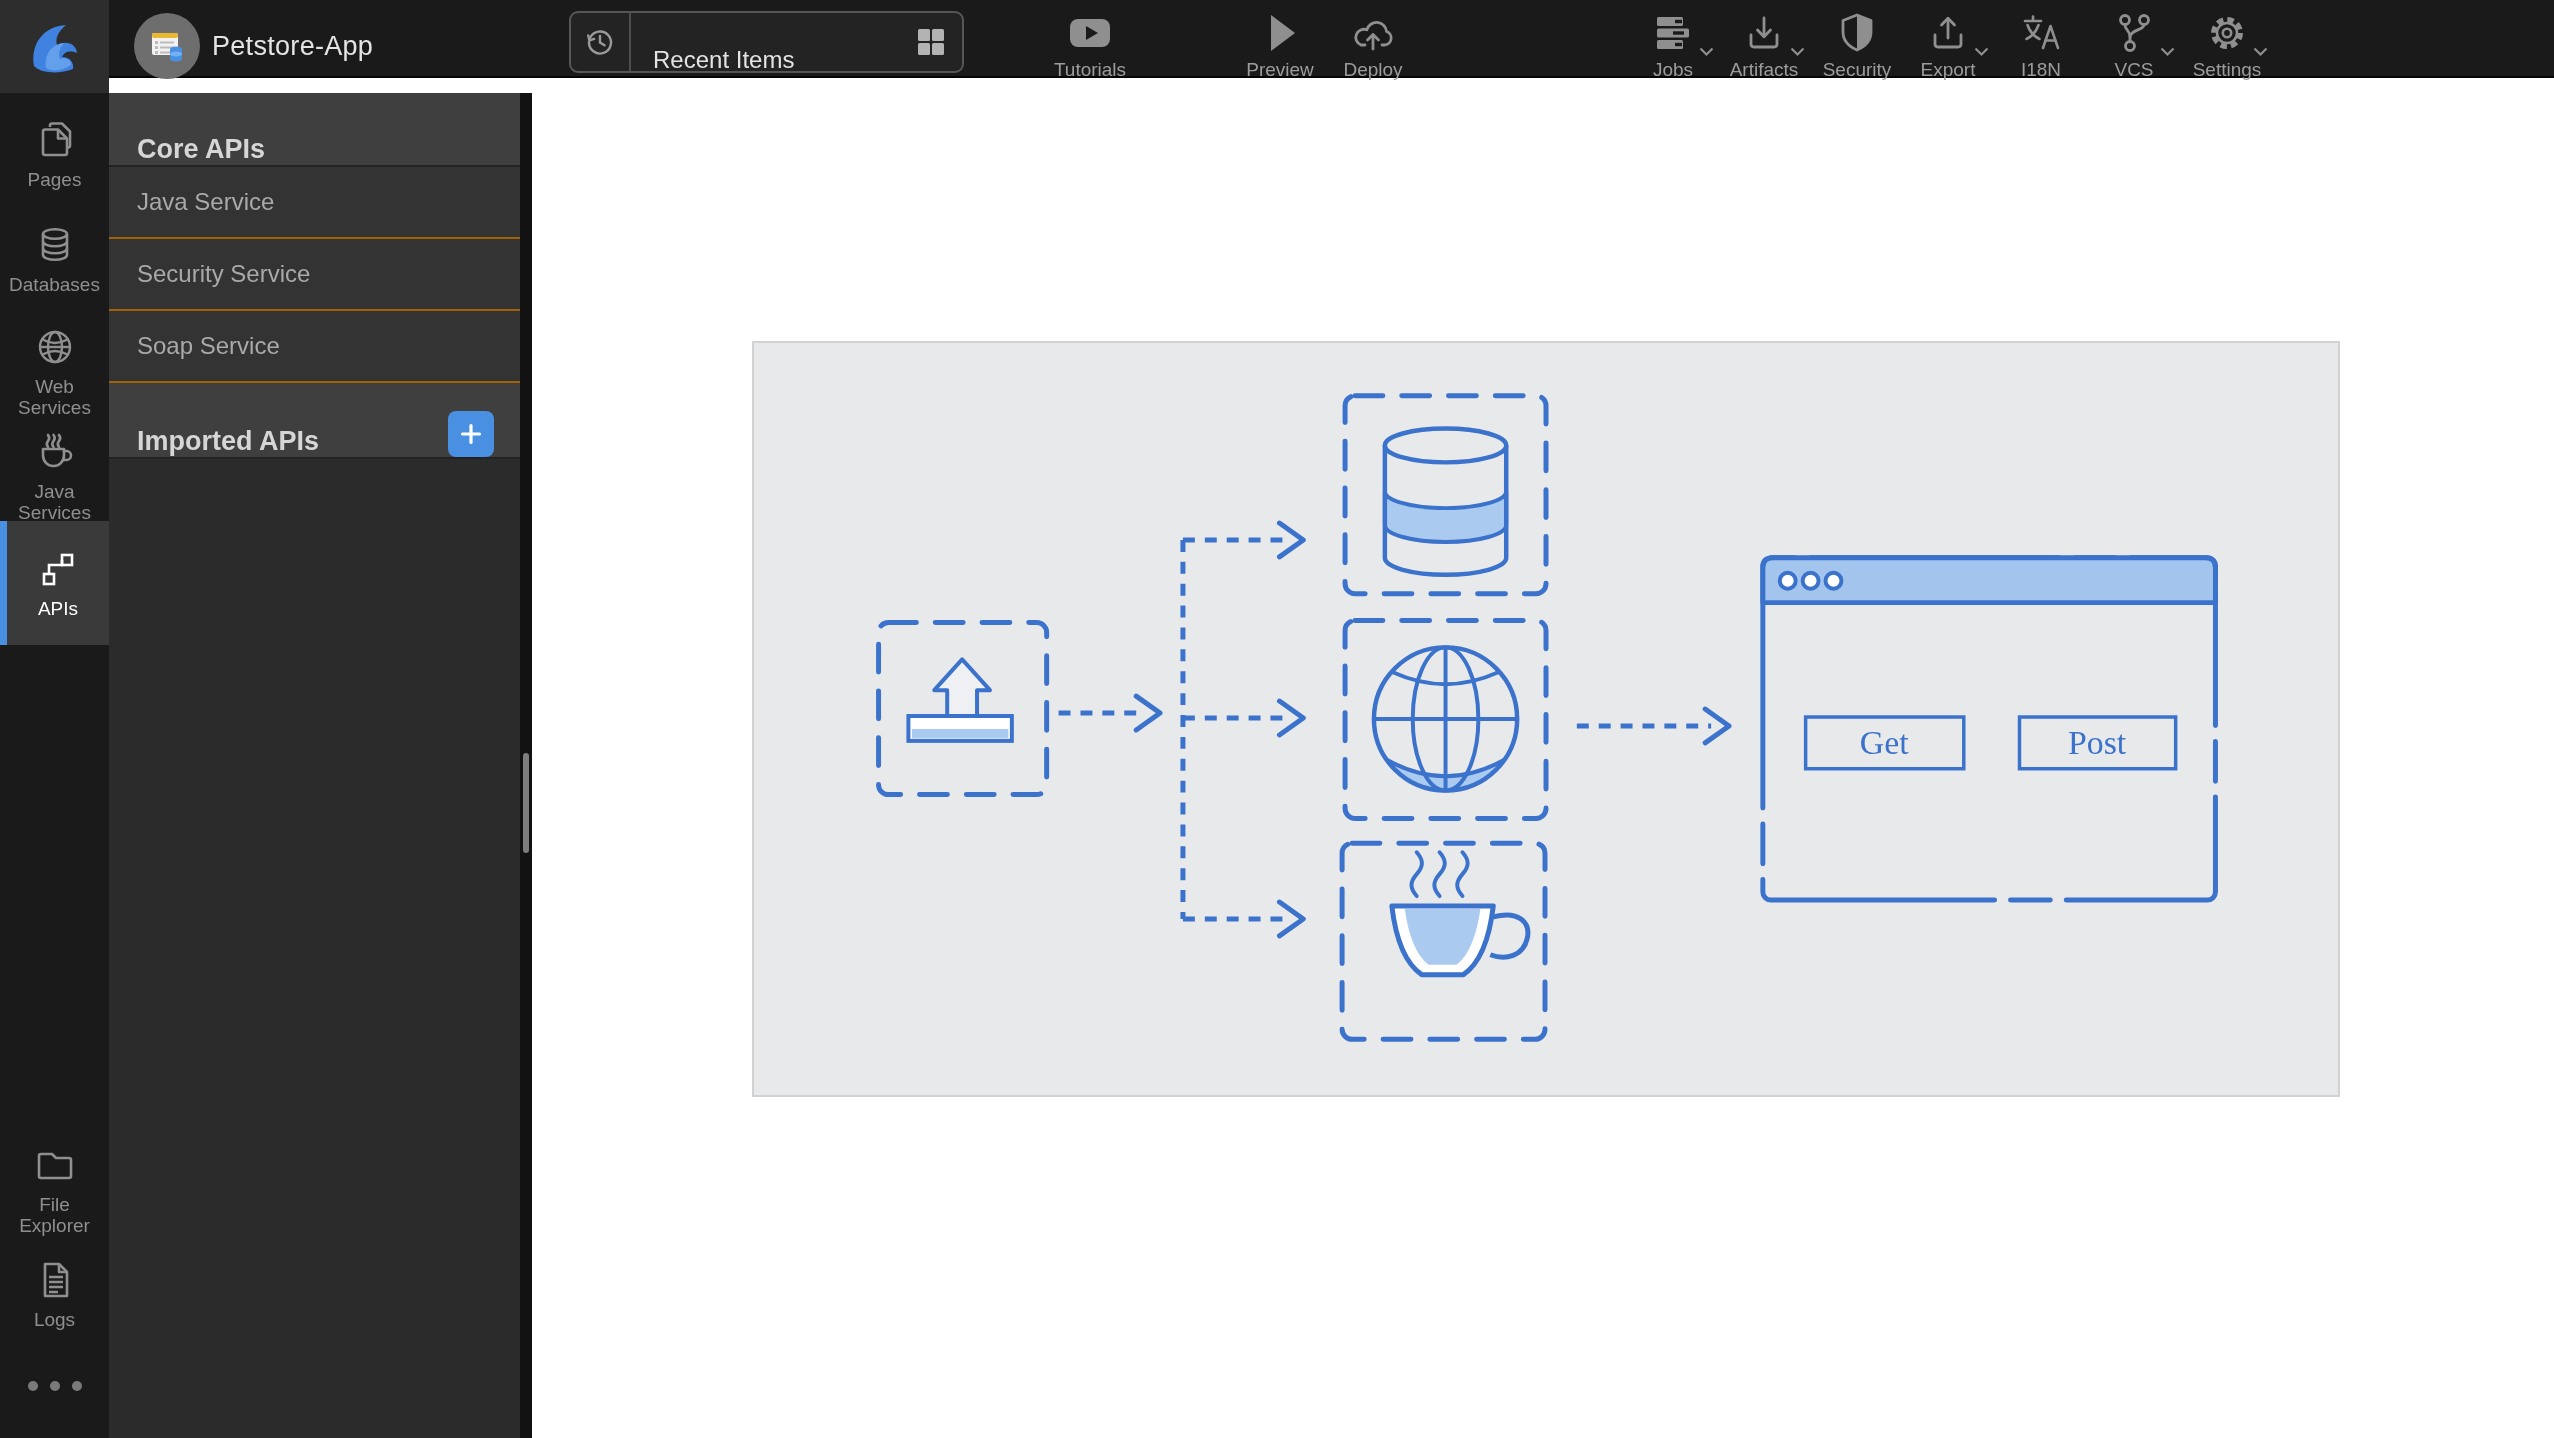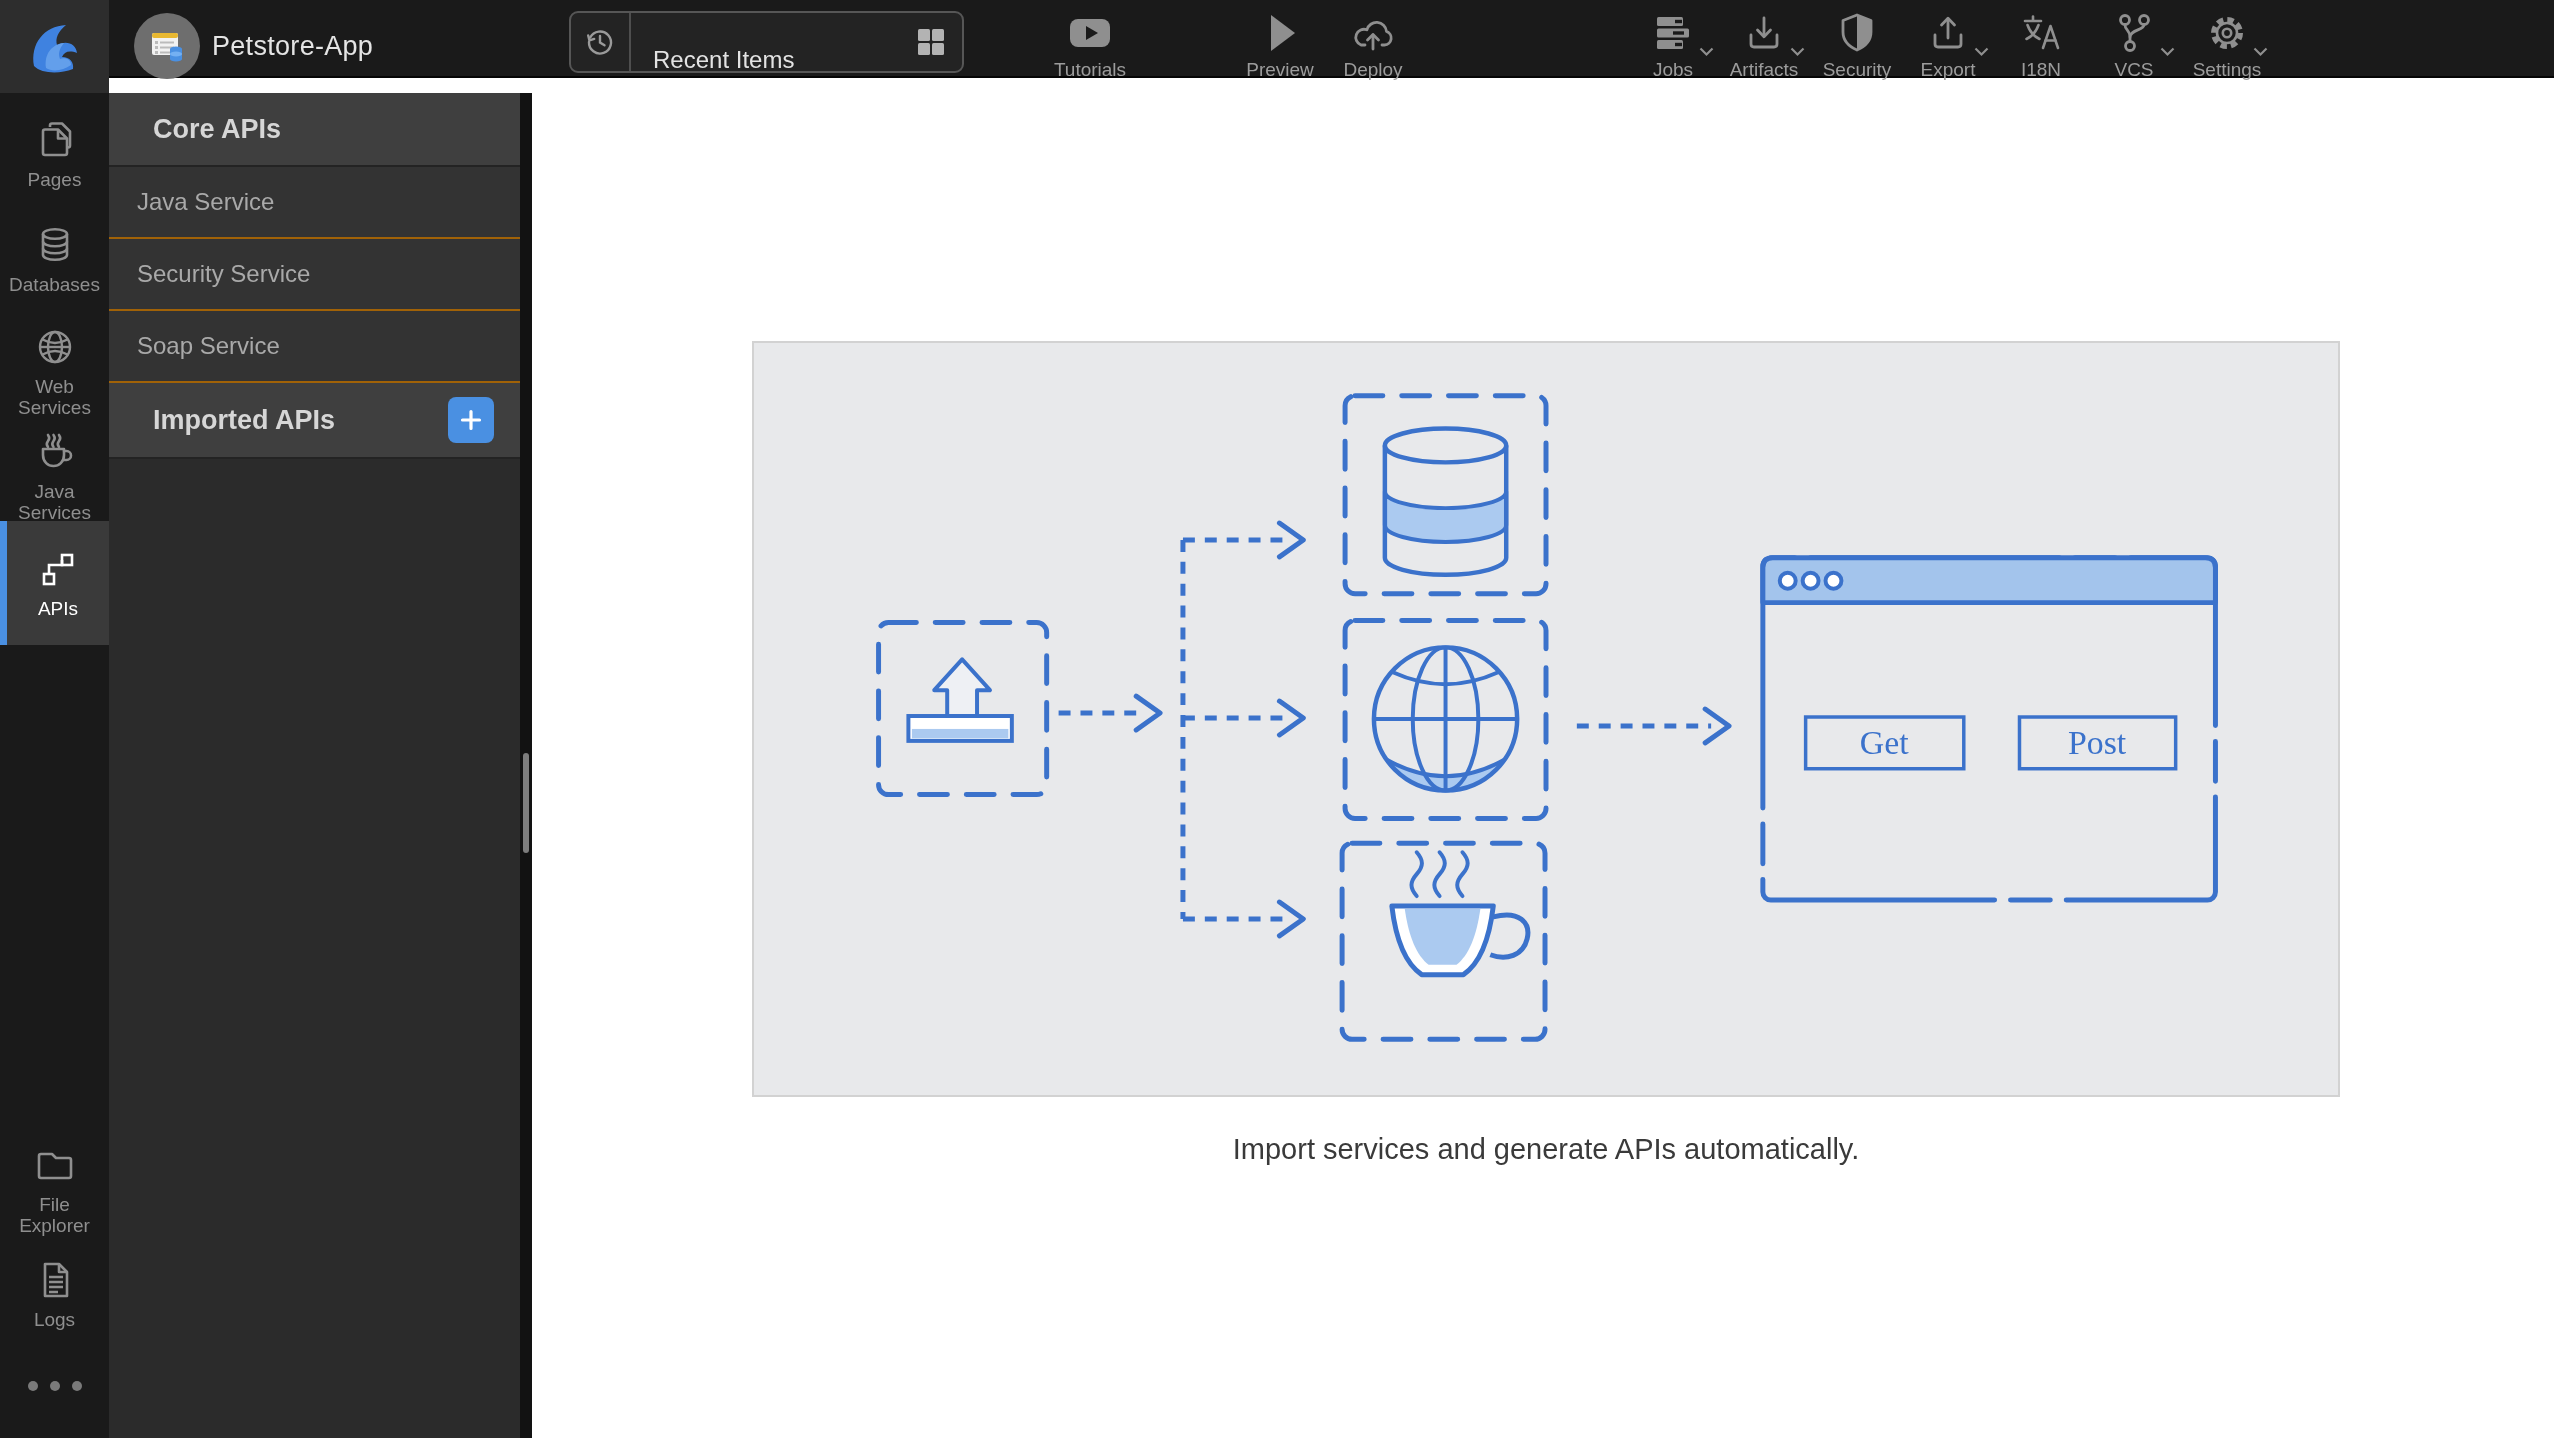--- a/index.html
+++ b/index.html
@@ -27,21 +27,21 @@
   
   .sidebar{position:absolute;left:0;top:93px;width:109px;height:1345px;background:#1a1a1a;z-index:5;}
   .sb-item{position:absolute;left:0;width:109px;display:flex;flex-direction:column;align-items:center;gap:7px;color:#8f8f8f;font-size:19px;line-height:21px;text-align:center;}
   .sb-item .sb-lbl{width:100%;padding:0 2px;}
   .sb-item.active{background:#3a3a3a;border-left:7px solid #4a90e2;width:109px;height:124px;justify-content:center;color:#fff;}
   .sb-dots{position:absolute;left:0;top:1288px;width:109px;display:flex;justify-content:center;gap:12px;}
   .sb-dots i{width:10px;height:10px;border-radius:50%;background:#7a7a7a;}
 
   
   .panel{position:absolute;left:109px;top:93px;width:411px;height:1345px;background:#2b2b2b;display:flex;flex-direction:column;z-index:4;}
-  .p-header{height:74px;background:#3f3f3f;border-bottom:2px solid #232323;display:flex;align-items:center;padding-left:44px;color:#d6d6d6;font-size:27px;font-weight:bold;}
+  .p-header{height:74px;background:#3f3f3f;border-bottom:2px solid #232323;display:flex;align-items:flex-end;padding-left:28px;color:#d6d6d6;font-size:27px;font-weight:bold;}
   .p-item{height:72px;background:#333333;border-bottom:2px solid #a16207;display:flex;align-items:center;padding-left:28px;color:#a9a9a9;font-size:24px;}
   .p-header.imported{height:76px;}
   .plus-btn{margin-left:auto;margin-right:26px;width:46px;height:46px;border-radius:8px;background:#4a90e2;display:flex;align-items:center;justify-content:center;}
   .p-empty{flex:1;background:#2b2b2b;}
   .scrollstrip{position:absolute;left:520px;top:93px;width:12px;height:1345px;background:#121212;z-index:6;}
   .scrollthumb{position:absolute;left:3px;top:660px;width:6px;height:100px;border-radius:3px;background:#7d7d7d;}
 
   
   .main{position:absolute;left:532px;top:93px;width:2022px;height:1345px;background:#ffffff;}
   .diagram-panel{position:absolute;left:220px;top:248px;width:1588px;height:756px;background:#e8e9eb;border:2px solid #d2d2d2;}
@@ -405,16 +405,15 @@
             </g>
             <rect x="1053" y="376" width="159" height="52" stroke-width="3.5"></rect>
             <rect x="1268" y="376" width="157" height="52" stroke-width="3.5"></rect>
             <text x="1132" y="413" text-anchor="middle" font-family="Liberation Serif, serif" font-size="34" fill="#3b72cb" stroke="none">Get</text>
             <text x="1346" y="413" text-anchor="middle" font-family="Liberation Serif, serif" font-size="34" fill="#3b72cb" stroke="none">Post</text>
           </g>
         </g>
       </svg>
     </div>
 
-    <div class="caption">Import services and generate APIs automatically.</div>
   </div>
 
 </div>
 
 </body></html>

